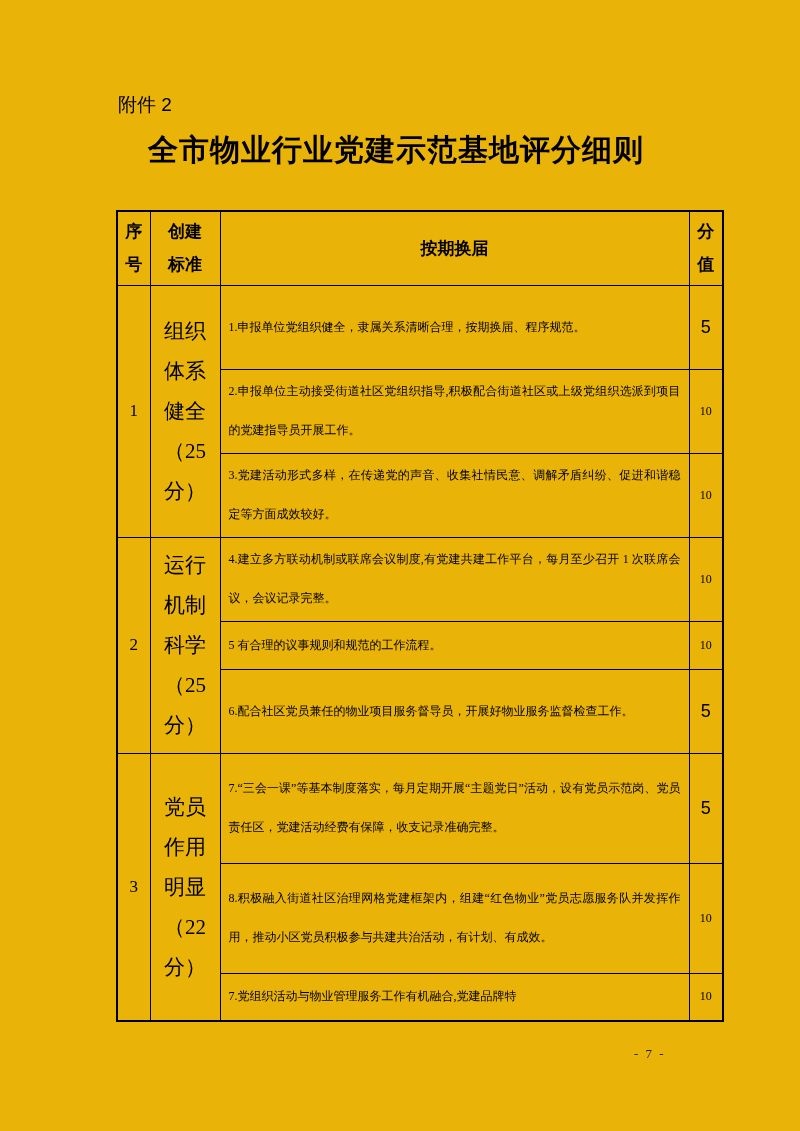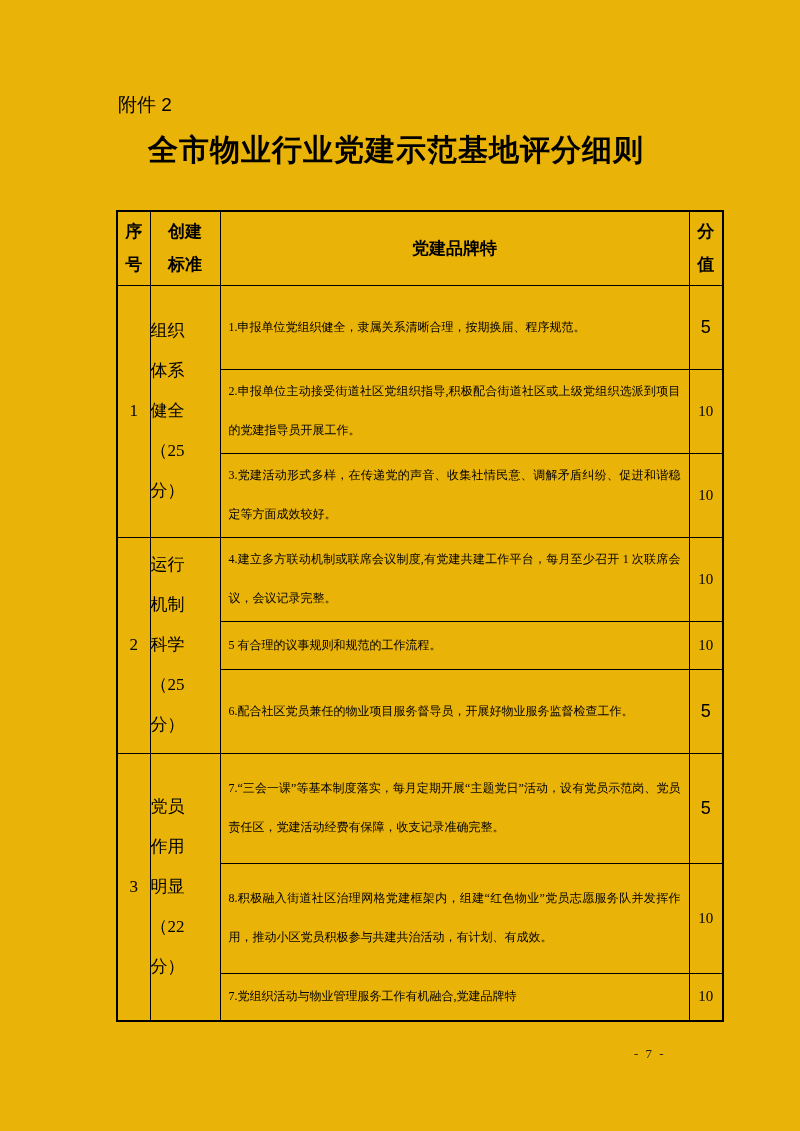--- a/index.html
+++ b/index.html
@@ -65,33 +65,34 @@
     font-size: 17px;
   }
   tr.lines-1 { height: 48px; margin-top: 24px; }
   tr.lines-2 { height: 84px; }
   tr.lines-3 { height: 110px; }
   td.seq-cell {
     text-align: center;
     font-size: 17px;
   }
   td.standard-cell {
+    text-align: center;
     white-space: pre-line;
     line-height: 40px;
-    font-size: 17px;
+    font-size: 21px;
   }
   td.points-cell {
     text-align: justify;
     padding: 2px 8px;
     line-height: 39px;
     font-size: 12px;
   }
   td.score-cell {
     text-align: center;
-    font-size: 15px;
+    font-size: 12px;
   }
   td.score-cell.score-five {
     font-family: "Liberation Sans", "DejaVu Sans", sans-serif;
     font-size: 18px;
   }
   .page-number {
     position: absolute;
     left: 634px;
     top: 1046px;
     font-size: 13px;
@@ -115,21 +116,21 @@
       <col class="col-standard">
       <col class="col-points">
       <col class="col-score">
     </colgroup>
     <thead>
       <tr>
         <th>序
 号</th>
         <th>创建
 标准</th>
-        <th>党建品牌特</th>
+        <th>按期换届</th>
         <th>分
 值</th>
       </tr>
     </thead>
     <tbody>
         <tr class="lines-2">
           <td class="seq-cell" rowspan="3">1</td>
           <td class="standard-cell" rowspan="3">组织
 体系
 健全

